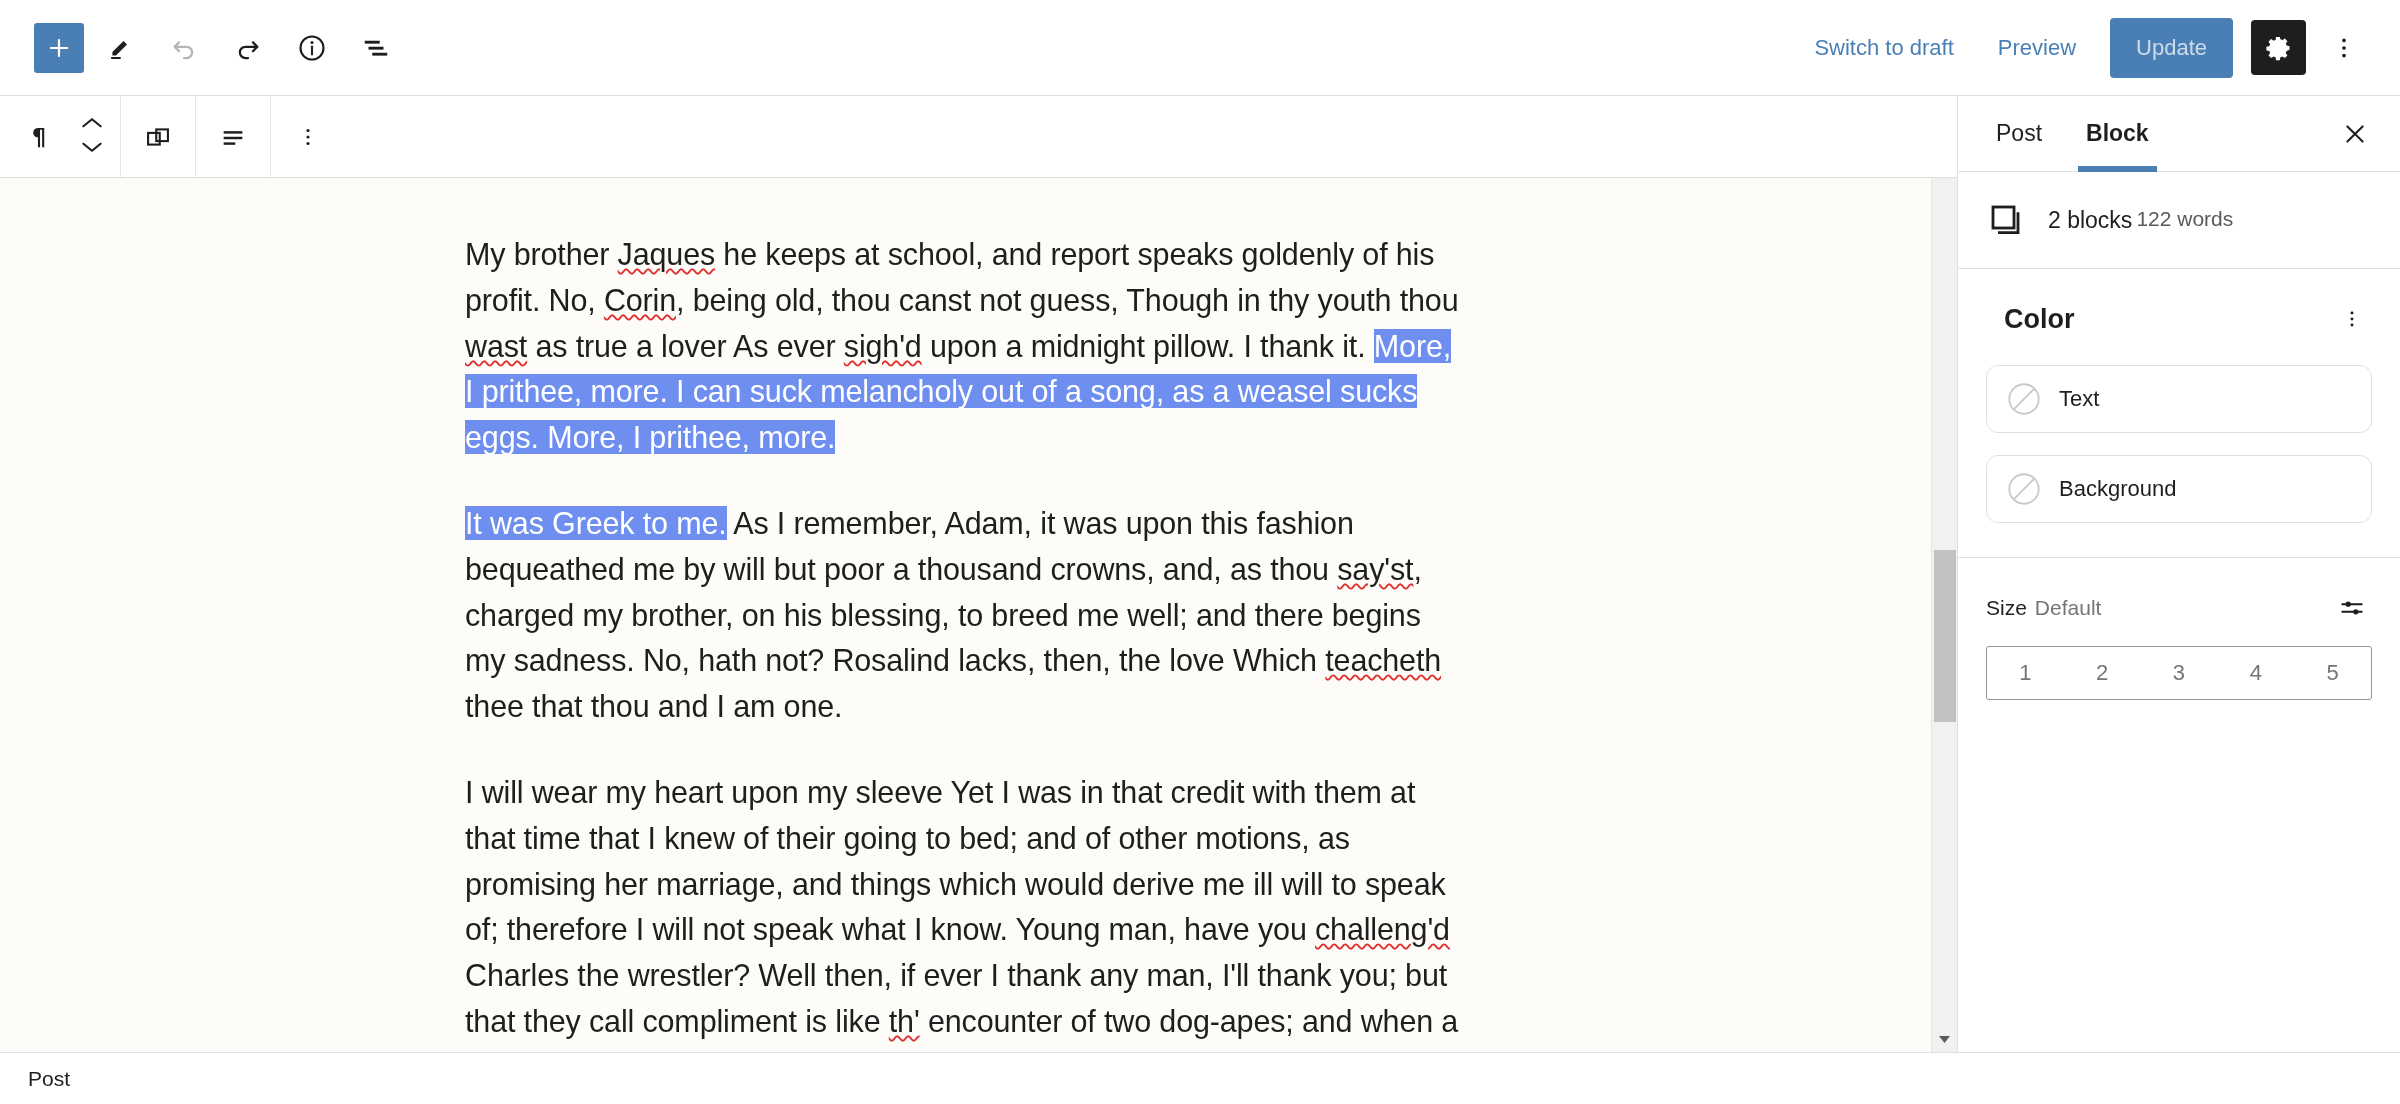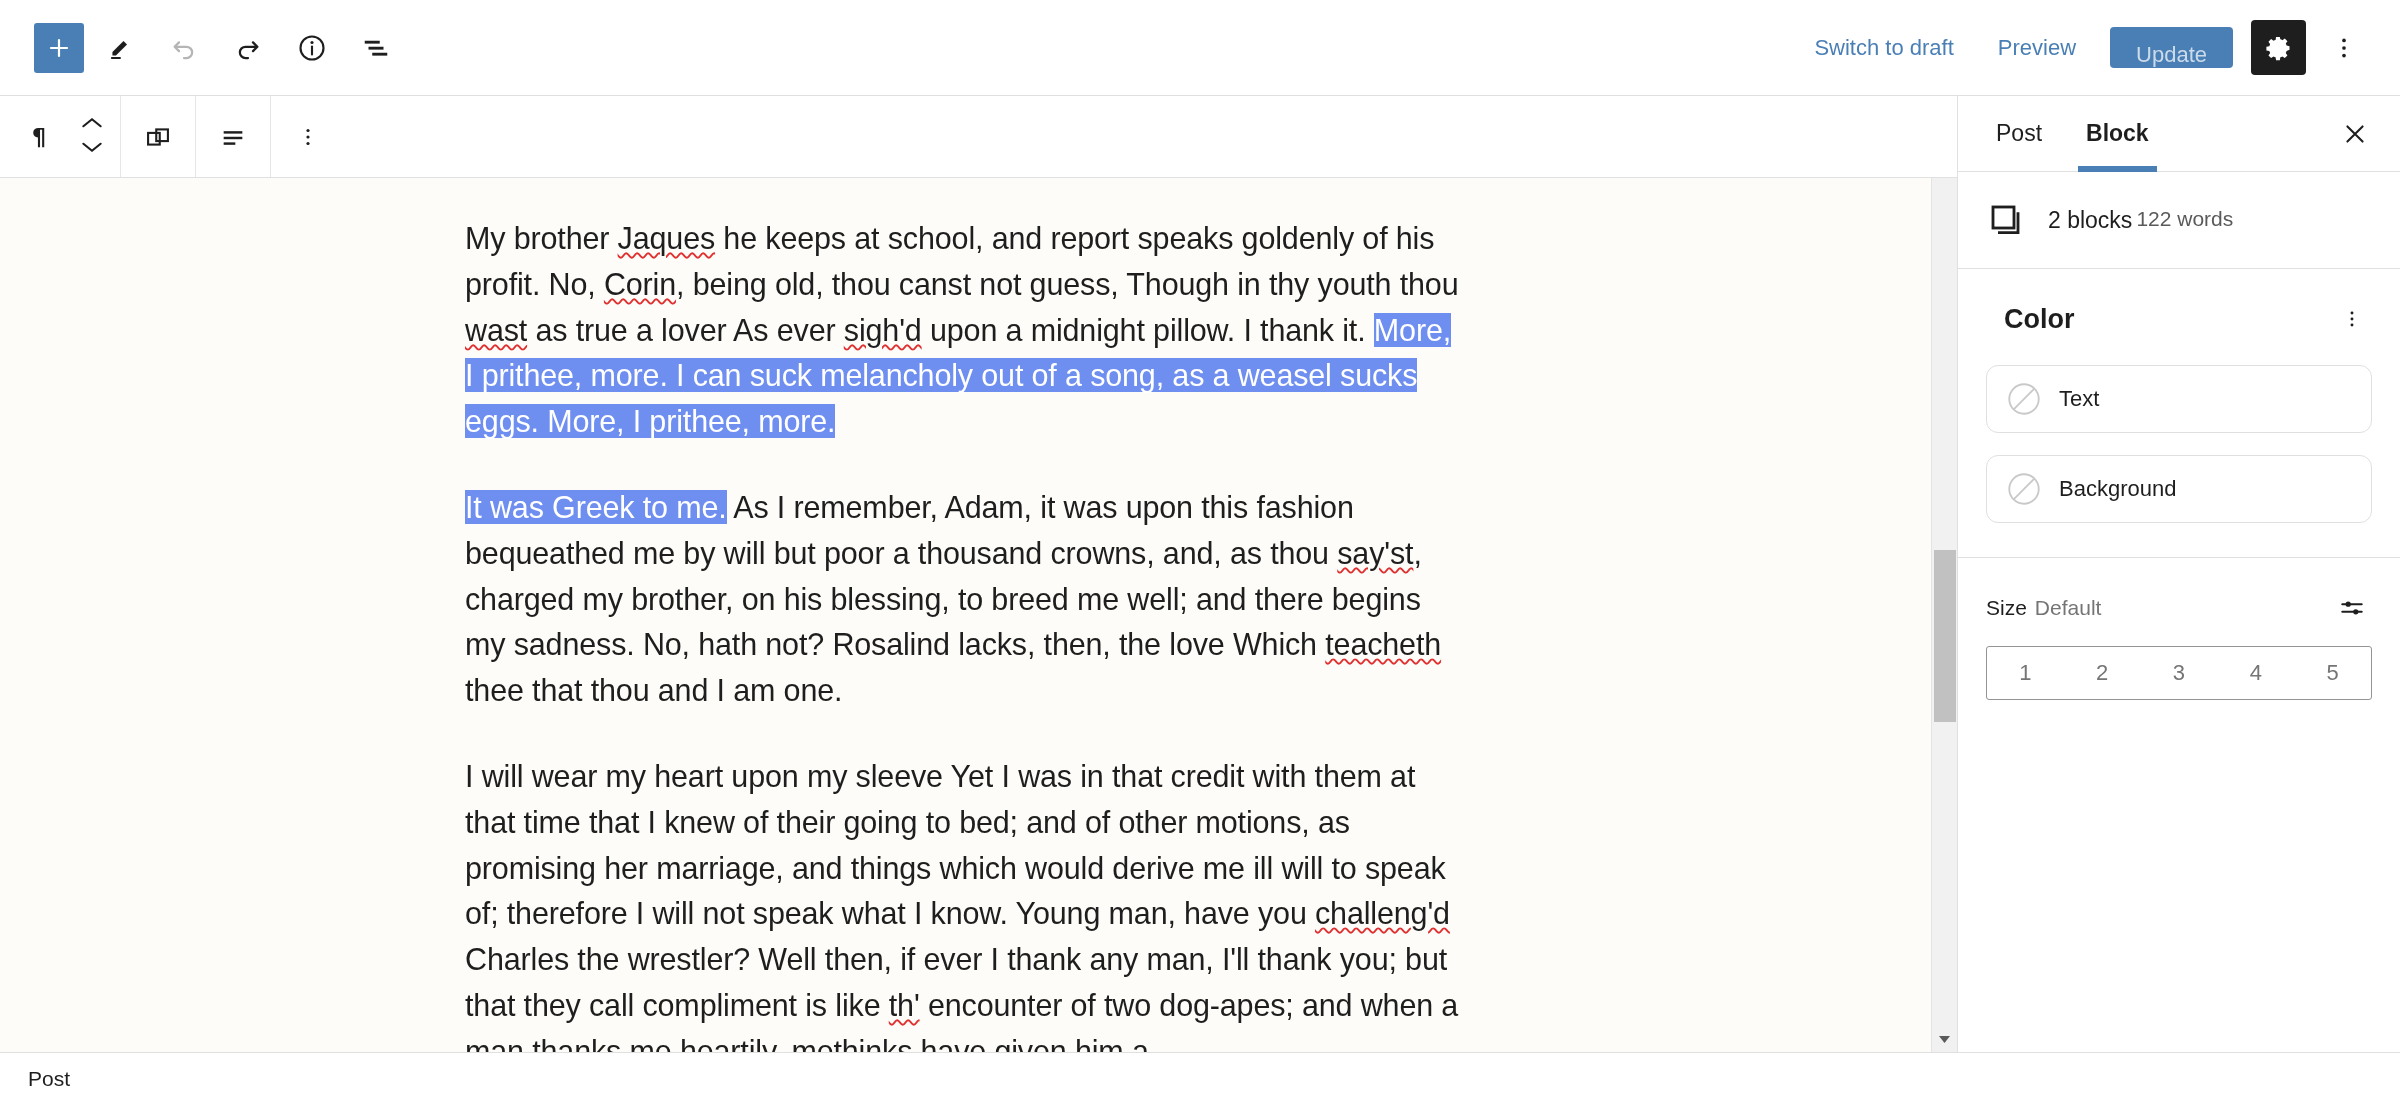--- a/index.html
+++ b/index.html
@@ -76,21 +76,21 @@
     line-height: 1;
   }
   .update-btn {
     background: #4a7fb5;
     color: #cbdbea;
     border: none;
     border-radius: 4px;
     font-size: 22px;
     font-family: "Liberation Sans", sans-serif;
     padding: 0 26px;
-    height: 41px;
+    height: 60px;
     margin-left: 12px;
     cursor: pointer;
     line-height: 55px;
   }
   .settings-btn {
     width: 55px;
     height: 55px;
     background: #1e1e1e;
     border: none;
     border-radius: 4px;
@@ -186,21 +186,21 @@
     margin: 0 auto;
     padding-top: 38px;
     padding-left: 0;
     margin-left: 465px;
   }
   .post-content p {
     font-family: "Liberation Sans", sans-serif;
     font-size: 30.5px;
     line-height: 45.8px;
     color: #1e1e1e;
-    margin: 0 0 40px 0;
+    margin: 16px 0 40px 0;
     letter-spacing: -0.15px;
   }
   .post-content p:last-child { margin-bottom: 0; }
 
   .sel {
     background: #6e8ef0;
     color: #ffffff;
     box-decoration-break: clone;
     -webkit-box-decoration-break: clone;
   }

